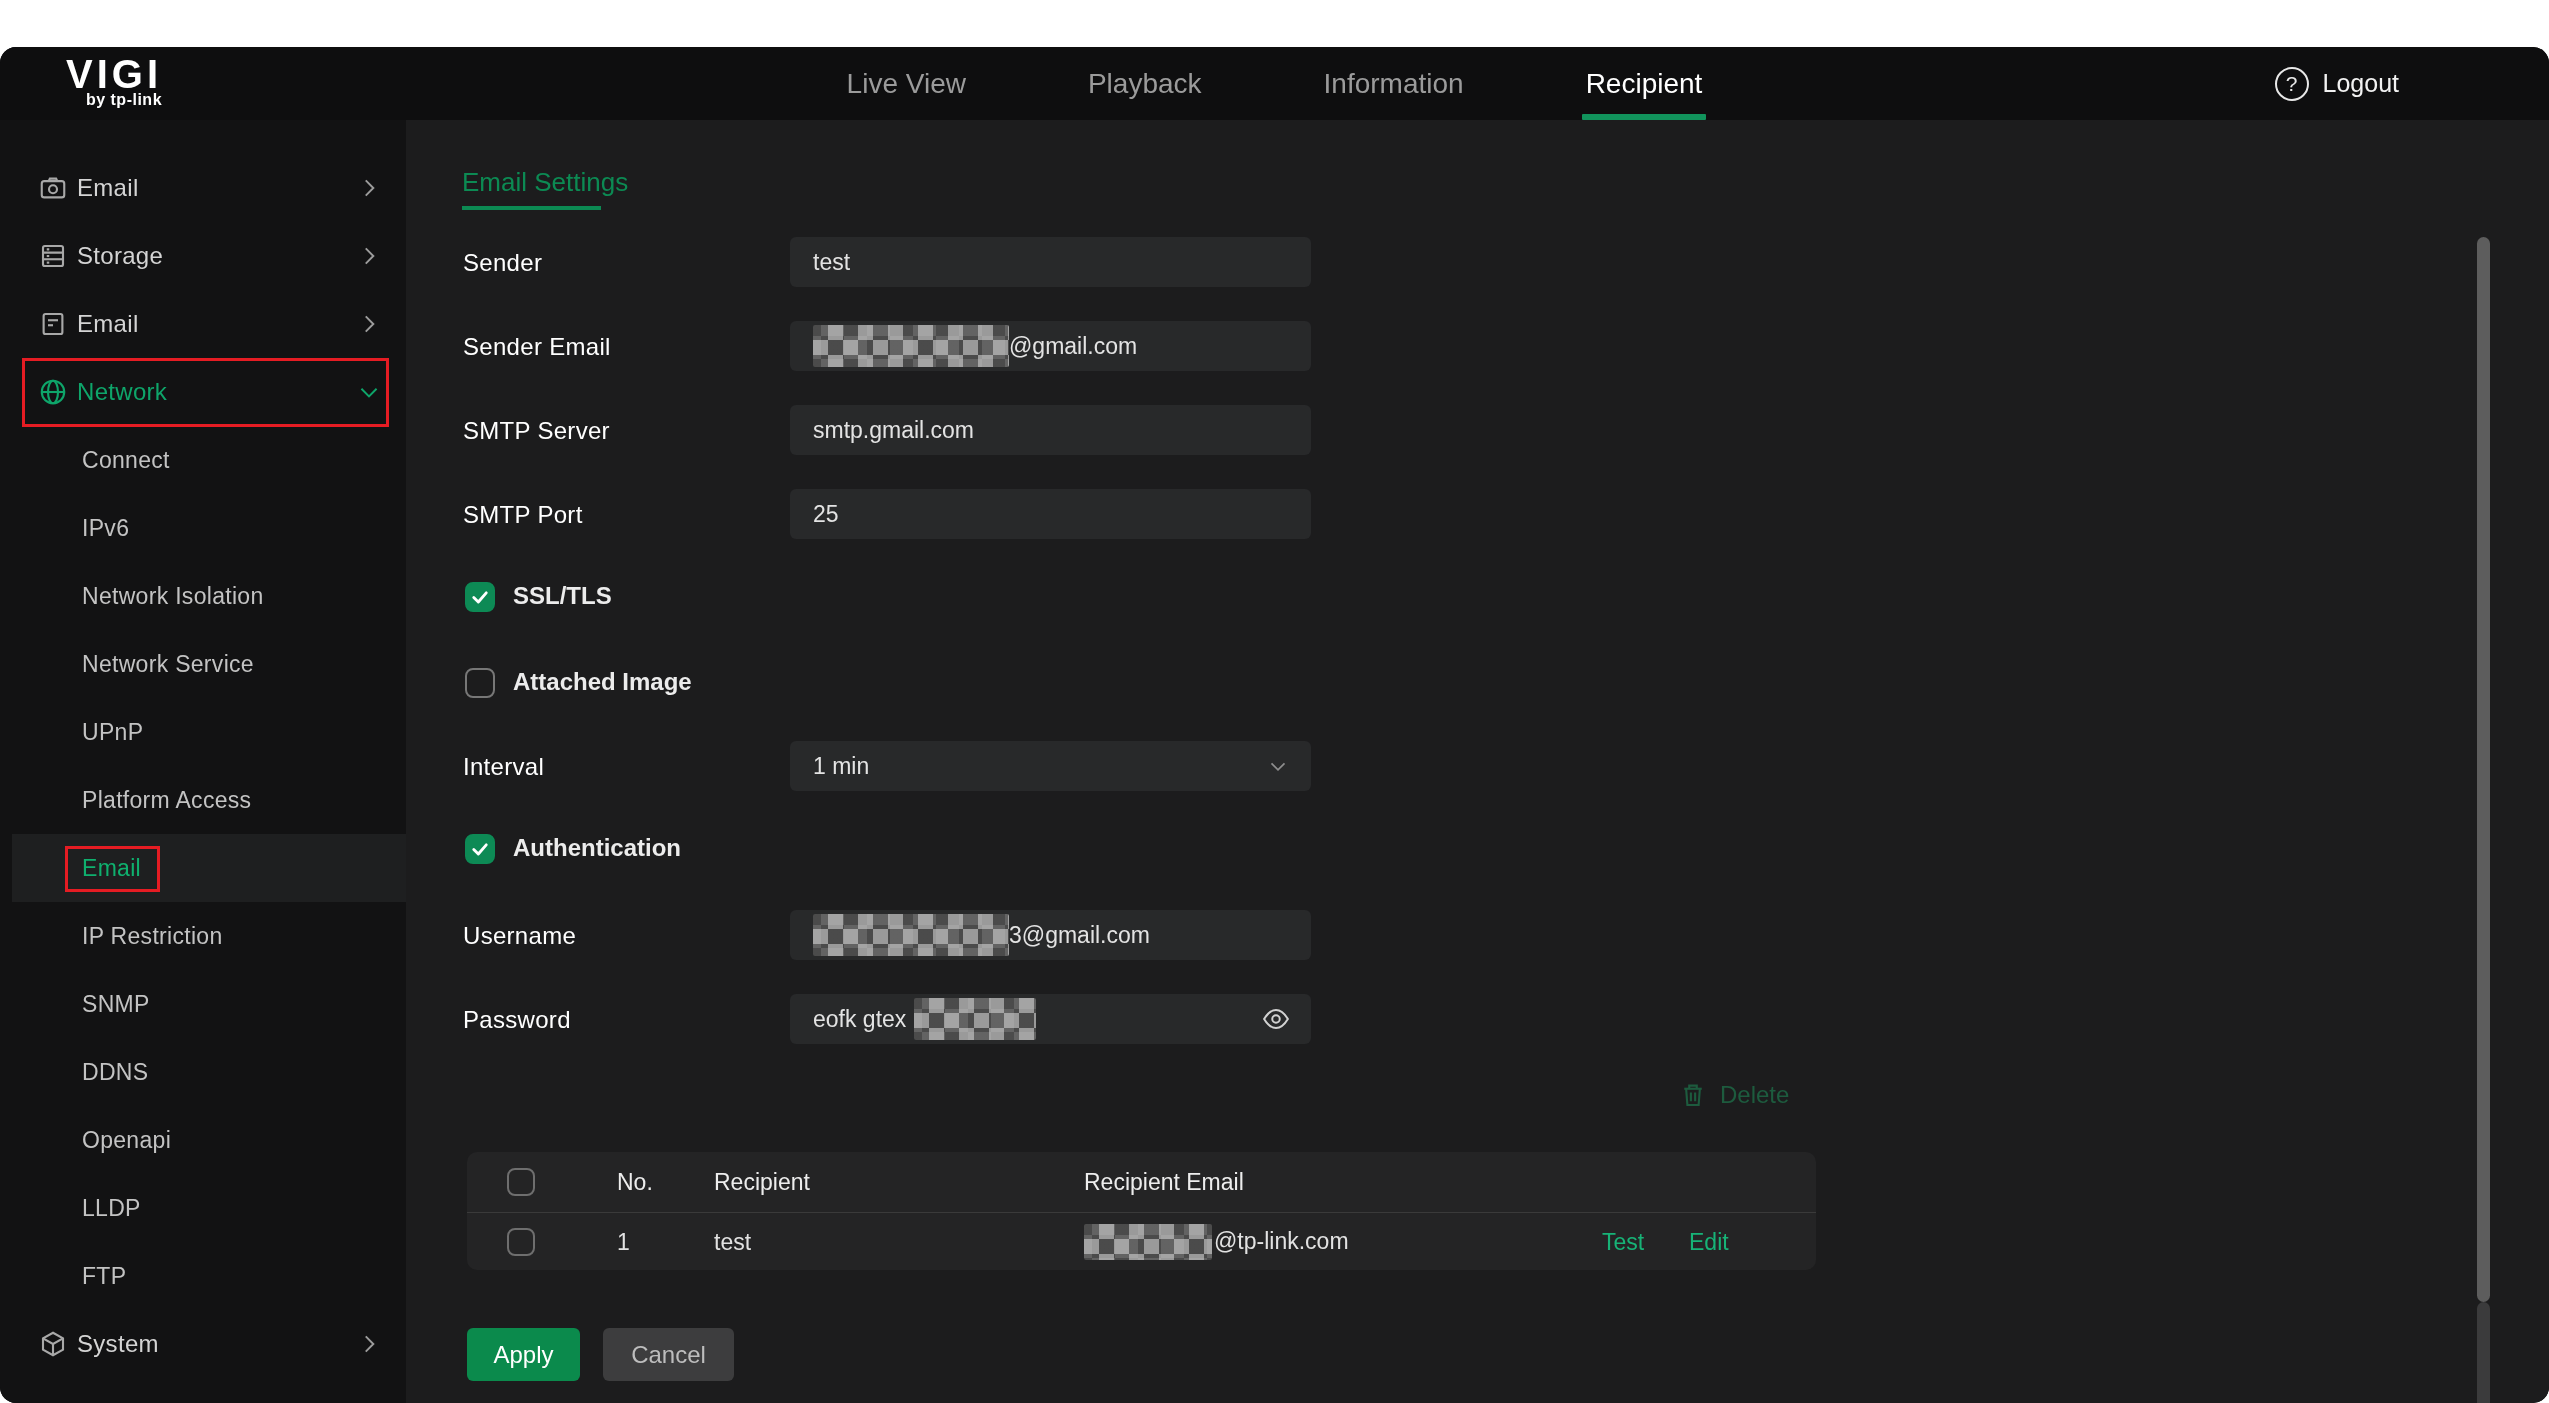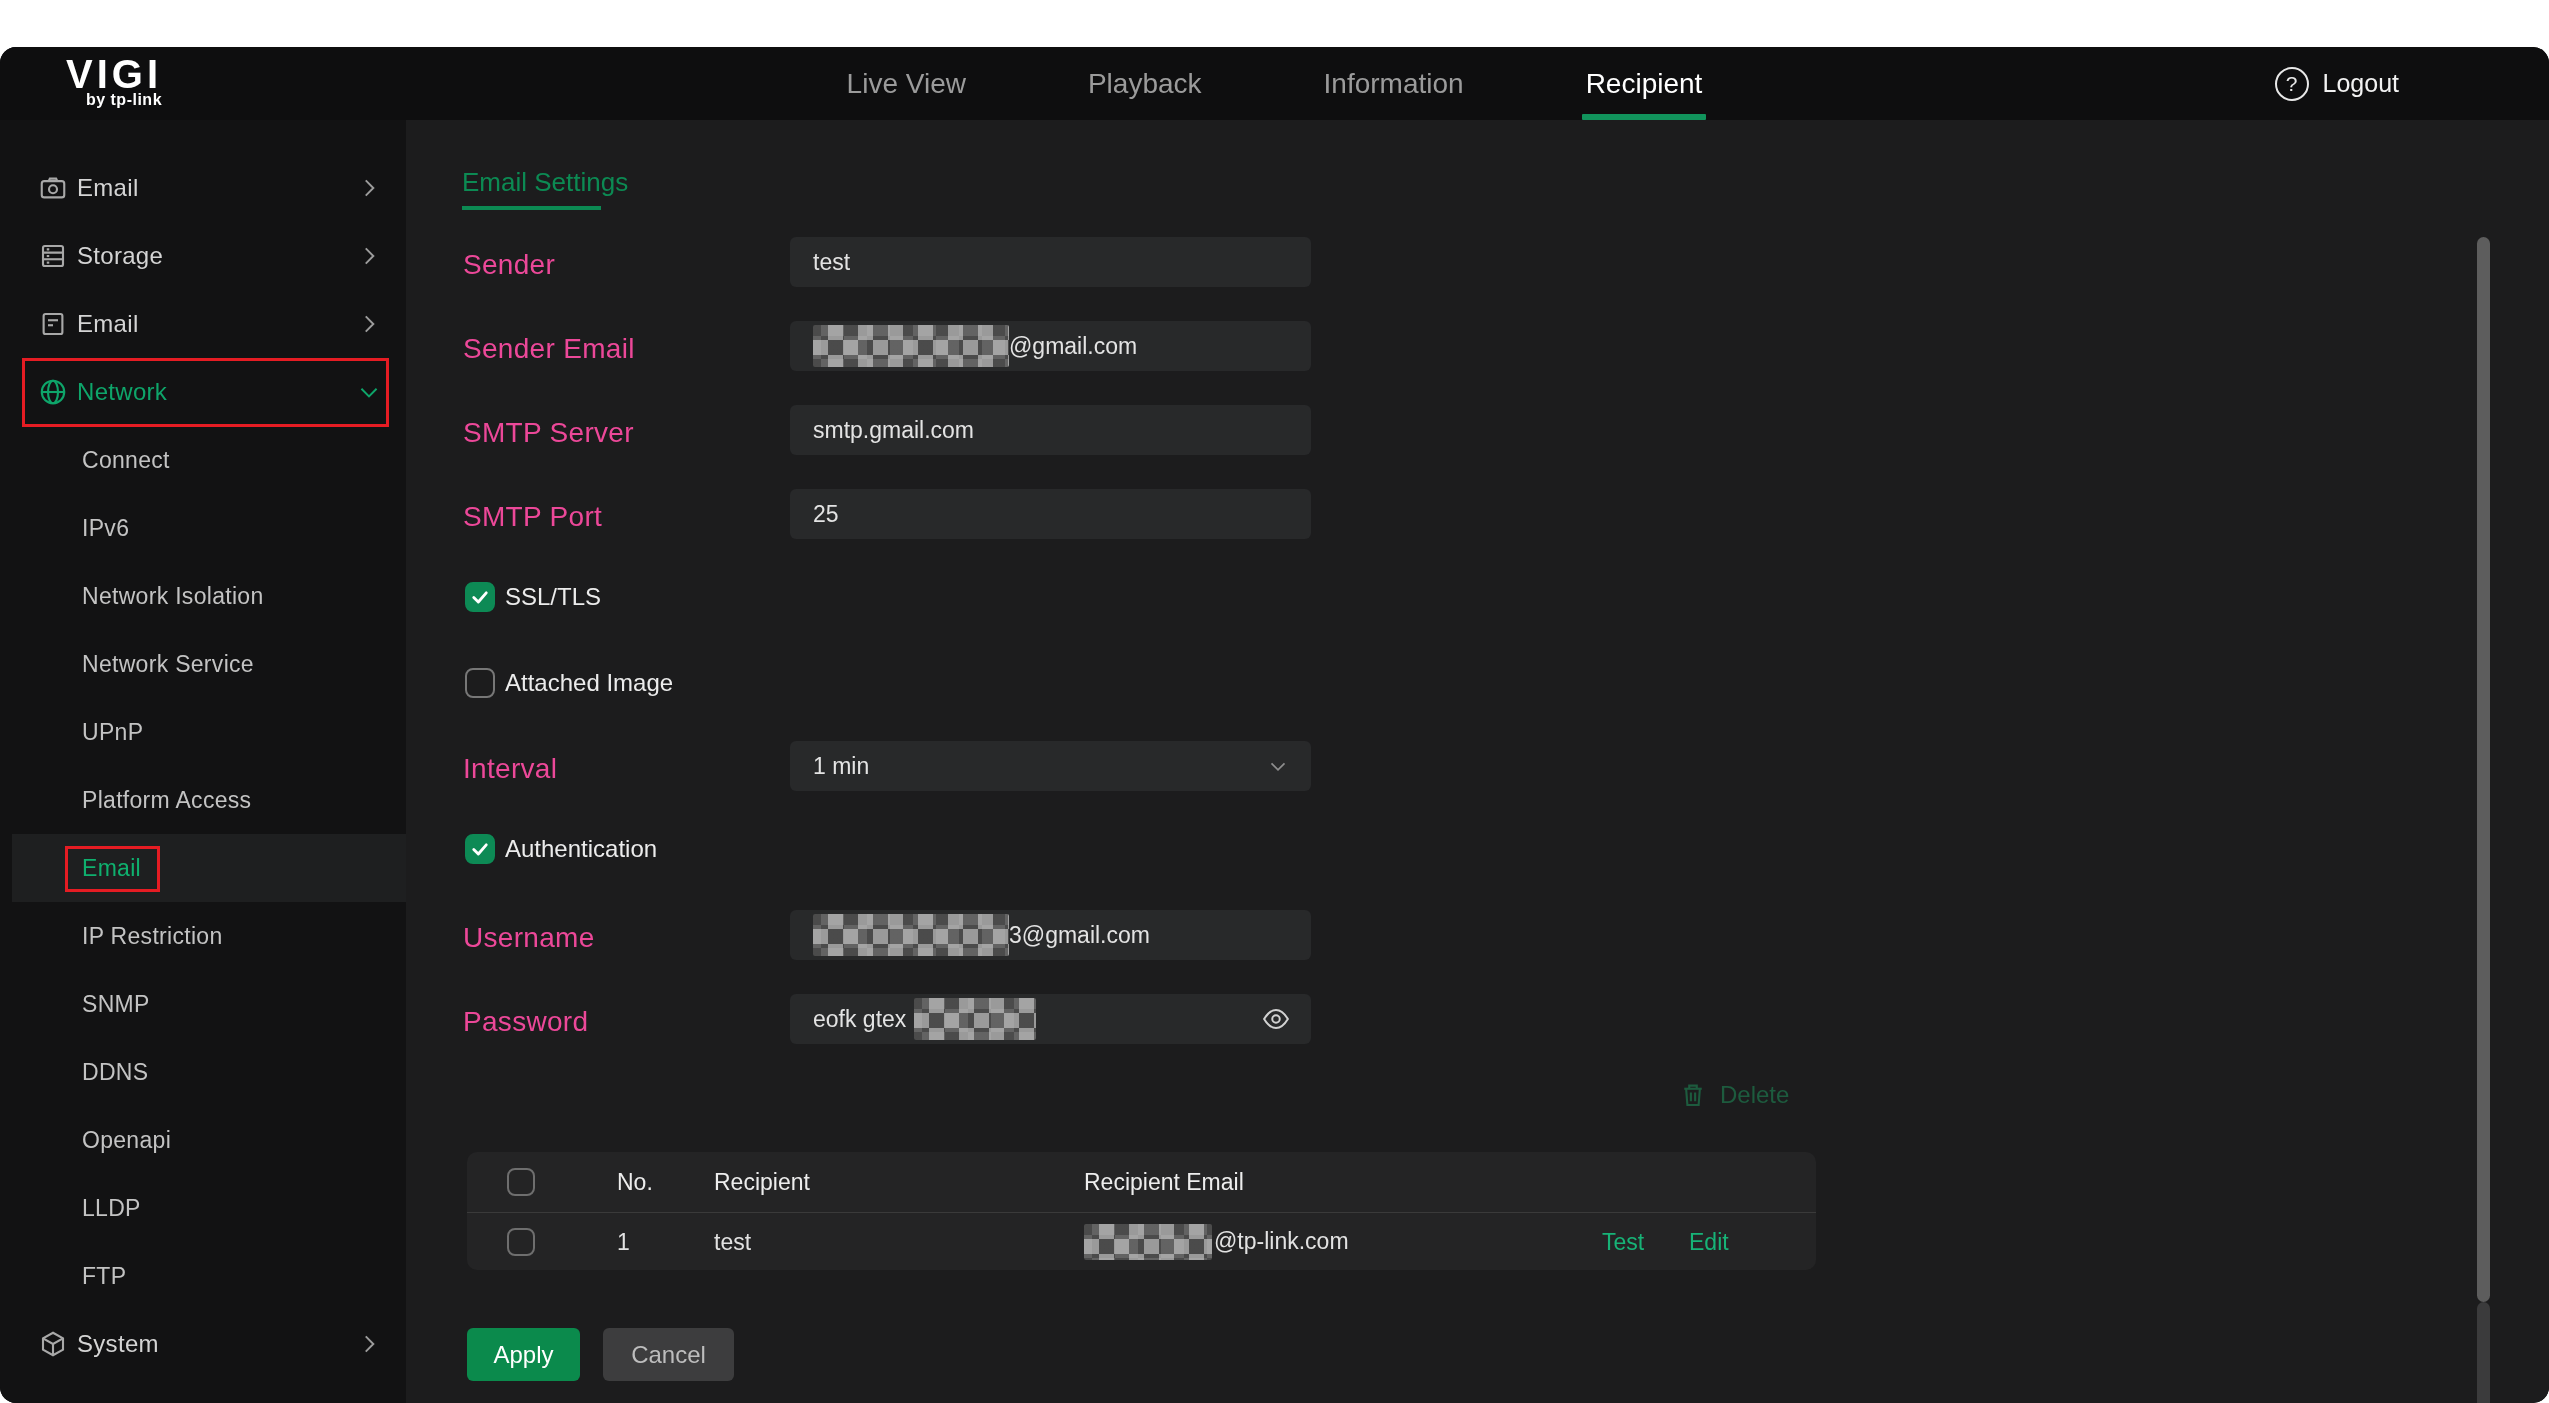--- a/index.html
+++ b/index.html
@@ -46,29 +46,29 @@
   .side-row.active-sub .side-label { color:#0fb06e; left:70px; }
   .redbox { position:absolute; border:3px solid #e51c23; pointer-events:none; }
   .redbox.net-box { left:22px; right:17px; top:0px; bottom:-1px; }
   .redbox.email-box { left:53px; top:12px; width:95px; height:46px; }
 
   
   .main { position:absolute; left:406px; top:73px; right:0; bottom:0; background:#1c1c1d; }
   .section-tab { position:absolute; left:56px; top:47px; font-size:26px; color:#0c8a53; cursor:pointer; }
   .section-underline { position:absolute; left:56px; top:86px; width:139px; height:4px; background:#0c8a53; }
 
-  .f-label { position:absolute; left:57px; font-size:28px; color:#ec4899; letter-spacing:0.3px; }
+  .f-label { position:absolute; left:57px; font-size:24px; color:#ffffff; letter-spacing:0.3px; }
   .field { position:absolute; left:384px; width:521px; height:50px; background:#28292a;
     border-radius:6px; display:flex; align-items:center; padding:0 20px 0 23px;
     font-size:23px; color:#e3e3e3; }
   .mosaic { display:inline-block; height:42px; border-radius:2px;
     background:
       repeating-conic-gradient(rgba(175,175,175,0.8) 0% 25%, rgba(80,80,80,0.55) 0% 50%) 0px 0px / 30px 30px,
       repeating-conic-gradient(#7a7a7a 0% 25%, #454545 0% 50%) 8px 11px / 46px 46px; }
-  .checkrow { position:absolute; display:flex; align-items:center; gap:10px; cursor:pointer; }
+  .checkrow { position:absolute; display:flex; gap:18px; cursor:pointer;font-weight:bold; }
   .cb { width:30px; height:30px; border-radius:8px; border:2px solid #777; background:transparent;
     display:flex; align-items:center; justify-content:center; }
   .cb.checked { background:#0d8a55; border-color:#0d8a55; }
   .cb svg { width:20px; height:20px; }
   .checkrow .c-label { font-size:24px; color:#ececec; }
   .chevron-down { margin-left:auto; width:26px; height:26px; color:#8d8d8d; }
   .chevron-down svg { width:26px; height:26px; display:block; }
   .eye { margin-left:auto; width:30px; height:30px; color:#d2d2d2; cursor:pointer; }
   .eye svg { width:30px; height:30px; display:block; }
 

